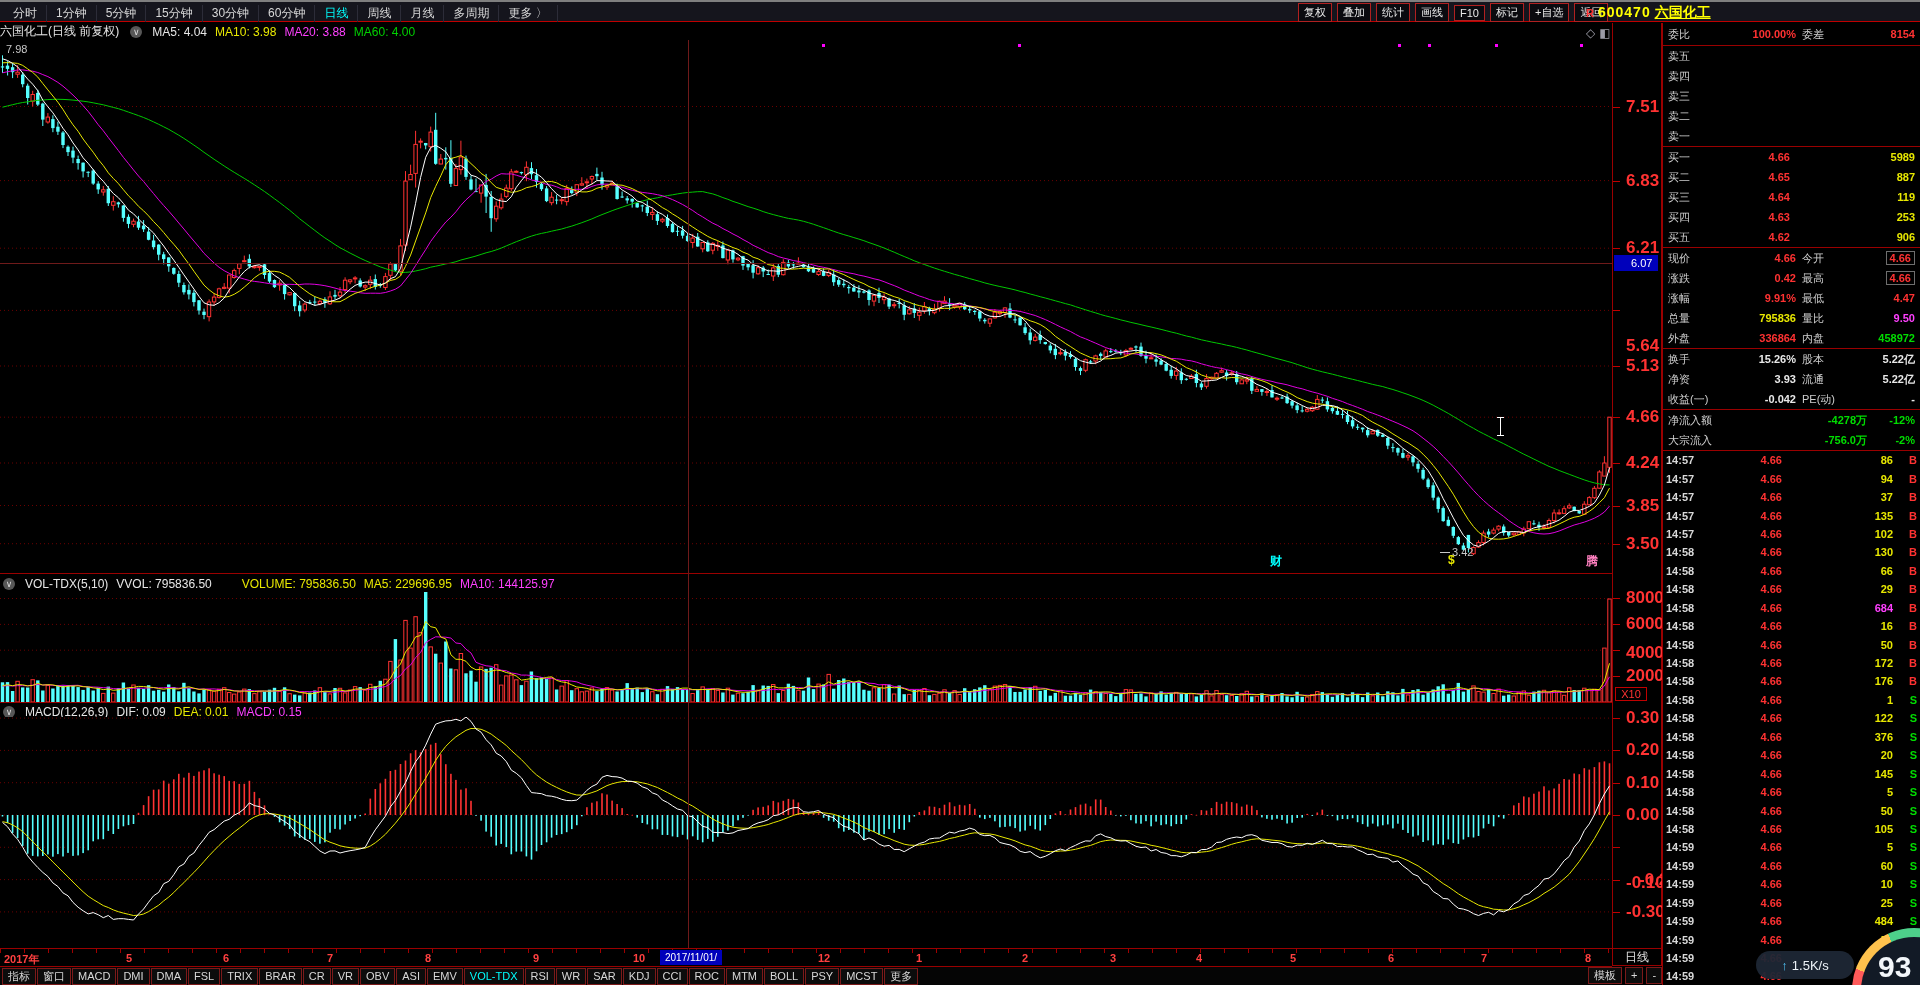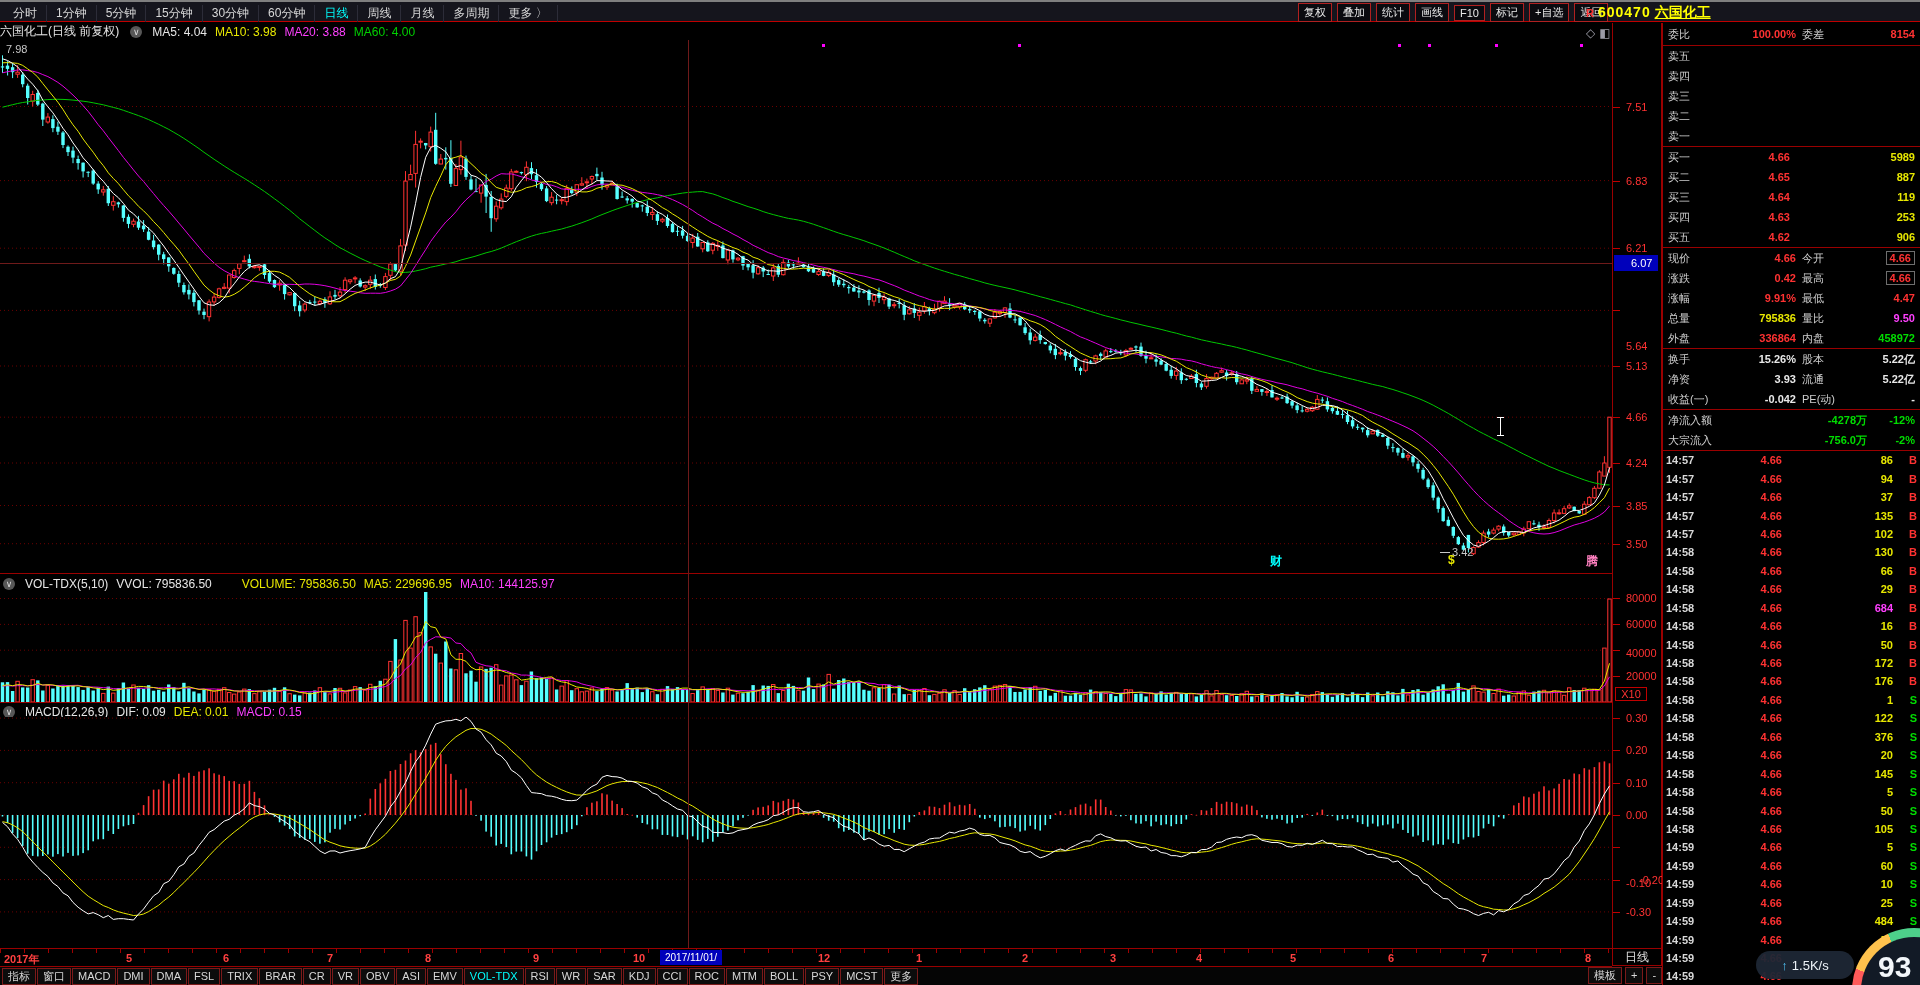--- a/index.html
+++ b/index.html
@@ -30,21 +30,21 @@
   
   svg{position:absolute;left:0;display:block;background:#000;}
   #main-svg{top:40px;}
   #vol-svg{top:592px;}
   #macd-svg{top:717px;}
   .grid{stroke:#6b0000;stroke-width:1;stroke-dasharray:1 3;}
   .divider{position:absolute;left:0;width:1612px;height:1px;background:#9a0000;}
   
   #axis-col{position:absolute;left:1612px;top:23px;width:50px;height:925px;background:#000;
             border-left:1px solid #9a0000;border-right:1px solid #9a0000;box-sizing:border-box;}
-  .axis-lab{position:absolute;left:13px;transform:translateY(-50%);font-size:11px;color:#ff3232;font-weight:normal;white-space:nowrap;}
+  .axis-lab{position:absolute;left:13px;transform:translateY(-50%);font-size:17px;color:#ff3232;font-weight:bold;white-space:nowrap;}
   .axis-tick{position:absolute;left:0;width:7px;height:1px;background:#c00000;}
   #price-cursor-box{position:absolute;left:1px;top:232px;width:44px;height:16px;background:#0000bb;color:#fff;
                     font-size:11px;line-height:16px;padding-left:17px;box-sizing:border-box;}
   #x10-box{position:absolute;left:2px;top:664px;width:32px;height:14px;border:1px solid #c00000;color:#ff3232;
            font-size:11px;line-height:13px;text-align:center;box-sizing:border-box;}
   #period-cell{position:absolute;left:1612px;top:948px;width:50px;height:18px;border:1px solid #9a0000;
                box-sizing:border-box;color:#e0e0e0;font-size:12px;text-align:center;line-height:16px;background:#000;}
   
   #date-row{position:absolute;left:0;top:948px;width:1612px;height:18px;background:#000;border-top:1px solid #9a0000;box-sizing:border-box;}
   #date-ticks-strip{position:absolute;left:0;top:0;width:1612px;height:4px;

